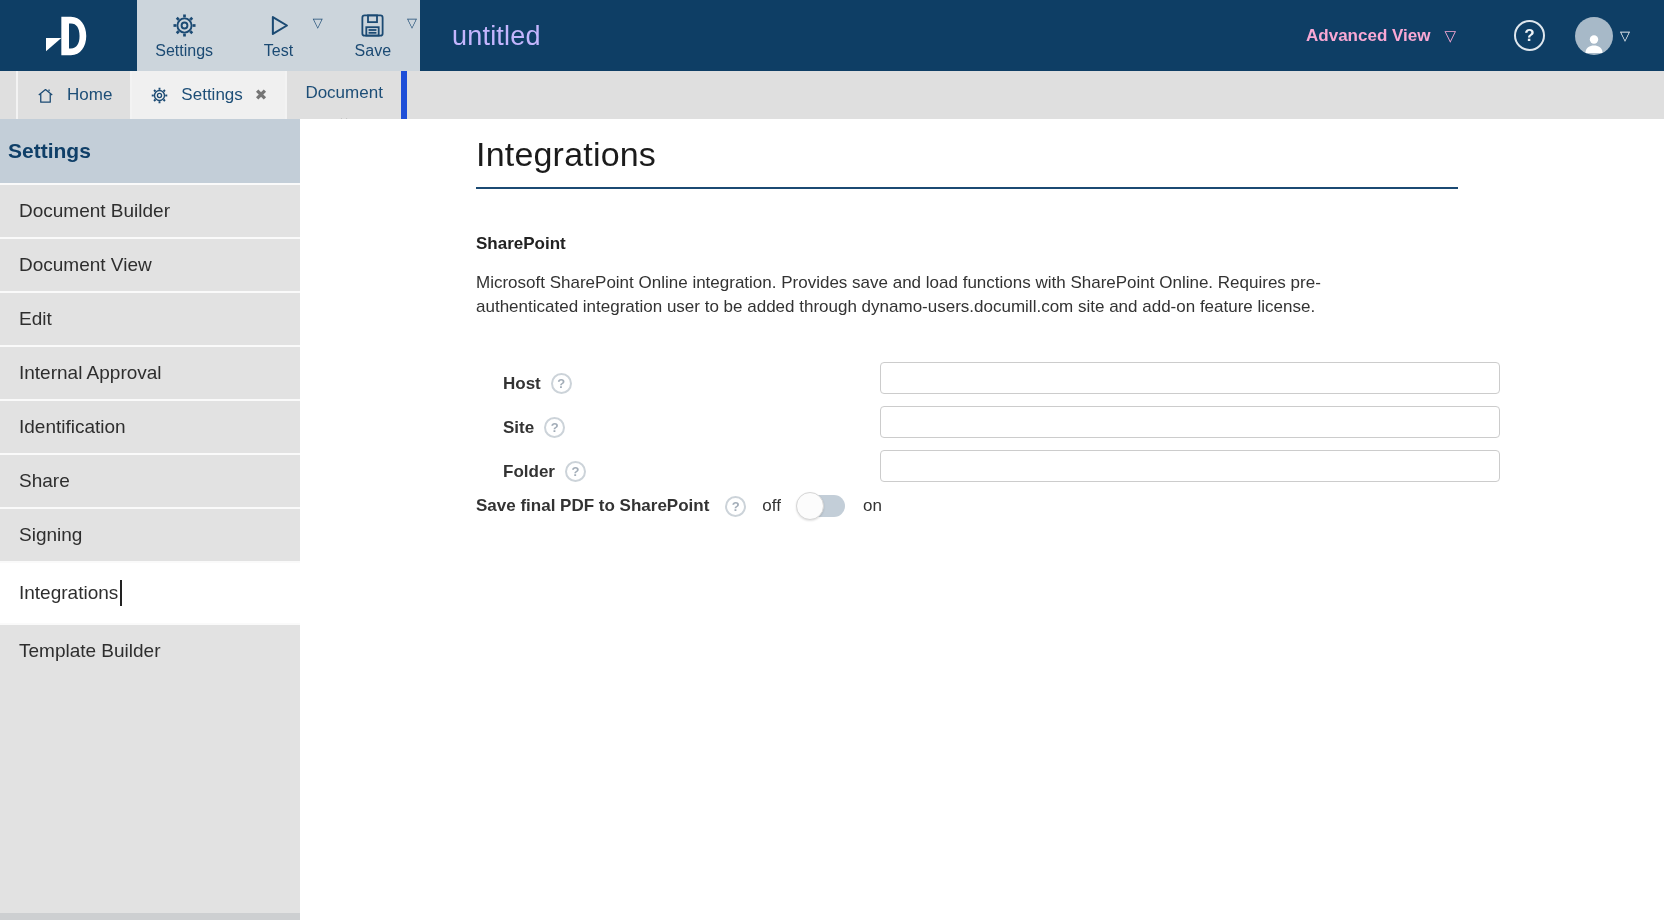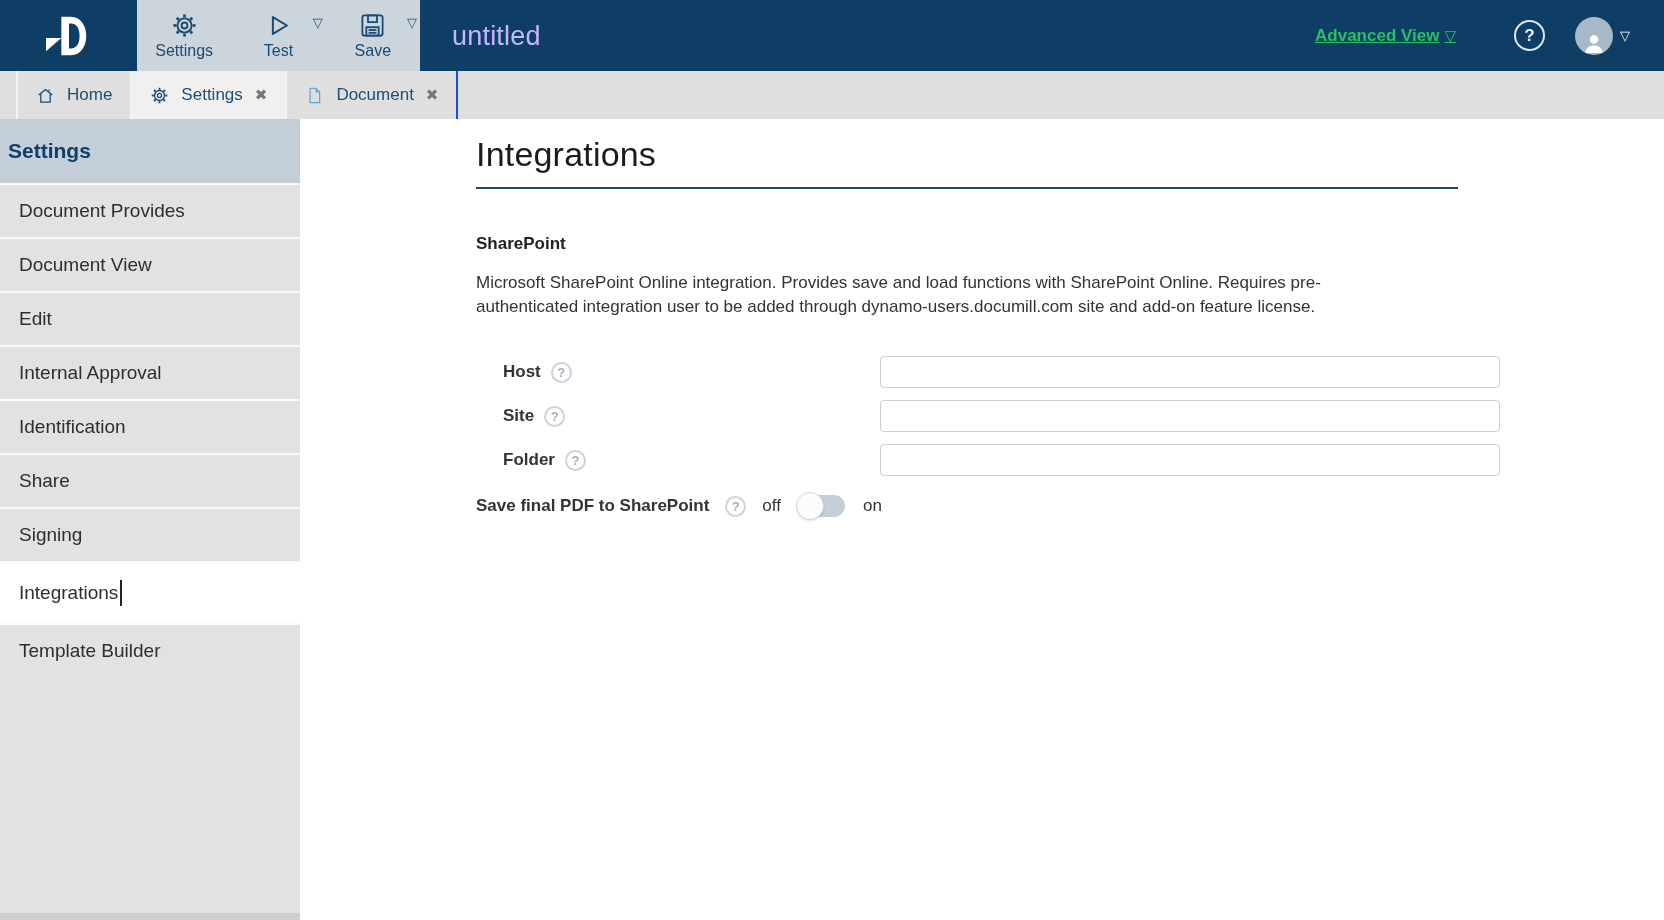--- a/index.html
+++ b/index.html
@@ -16,38 +16,38 @@
     background:#ccd5dc; display:flex; }
   .tool-btn { flex:1 1 0; position:relative; display:flex; flex-direction:column;
     align-items:center; justify-content:center; gap:3px; cursor:pointer; color:#1b4a73; }
   .tool-btn .t-icon { width:27px; height:27px; }
   .tool-btn .t-label { font-size:16px; color:#1b4a73; }
   .tool-caret { position:absolute; right:3px; top:15px; font-size:13px; color:#1b4a73; }
   .nav-title { position:absolute; left:452px; top:50%; transform:translateY(-50%);
     color:#c4b5fd; font-size:27px; letter-spacing:0.2px; }
   .nav-right { position:absolute; right:34px; top:0; height:71px;
     display:flex; align-items:center; gap:30px; }
-  .view-mode { display:flex; align-items:center; gap:5px; color:#22c55e; cursor:pointer; margin-right:28px;text-decoration:underline; }
+  .view-mode { display:flex; align-items:center; gap:14px; color:#f9a8d4; cursor:pointer; margin-right:28px; }
   .view-mode .vm-label { font-size:17px; font-weight:600; }
   .view-mode .vm-caret { font-size:15px; }
   .help-circle { width:31px; height:31px; border:2px solid #dfe7ee; border-radius:50%;
     color:#eef3f7; font-size:17px; font-weight:600; display:flex; align-items:center;
     justify-content:center; cursor:pointer; }
   .user-box { display:flex; align-items:center; gap:7px; cursor:pointer; }
   .avatar { width:38px; height:38px; border-radius:50%; background:#a7b9c8;
     display:flex; align-items:flex-end; justify-content:center; overflow:hidden; }
   .avatar svg { width:24px; height:24px; color:#ffffff; }
   .user-caret { color:#fff; font-size:13px; }
 
   
   .tabbar { position:absolute; top:71px; left:0; width:100%; height:48px;
     background:#dfdfdf; display:flex; align-items:stretch; padding-left:16px; }
   .tab { display:flex; align-items:center; gap:12px; padding:0 18px;
     border-left:2px solid #f3f3f3; cursor:pointer; }
-  .tab.last { border-right:2px solid #1d4ed8; }
+  .tab.last { border-right:6px solid #1d4ed8;flex-direction:column; }
   .tab.active { background:#f0f0f0; }
   .tab .tab-icon { width:19px; height:19px; color:#1b4a73; }
   .tab .tab-icon.doc { color:#6aa5cd; }
   .tab .tab-label { font-size:17px; color:#1d4e77; }
   .tab .tab-close { font-size:15px; font-weight:700; color:#757575; cursor:pointer; }
 
   
   .sidebar { position:absolute; top:119px; left:0; width:300px; bottom:0;
     background:#e2e2e2; }
   .sb-header { height:64px; background:#c3ced8; display:flex; align-items:center;
@@ -61,21 +61,21 @@
 
   
   .main { position:absolute; top:119px; left:300px; right:0; bottom:0; background:#fff;
     padding:16px 0 0 176px; color:#333; }
   .page-title { font-size:34px; font-weight:300; color:#1b1b1b; letter-spacing:0.2px;
     padding-bottom:13px; border-bottom:2px solid #1b4a73; width:982px; }
   .page-subtitle { margin-top:21px; font-size:17px; color:#333; }
   .section-title { margin-top:45px; font-size:17px; font-weight:700; color:#222; }
   .section-desc { margin-top:17px; font-size:17px; line-height:24px; color:#333; max-width:905px; }
   .form { margin-top:31px; }
-  .form-row { display:flex; align-items:center; height:44px;gap:42px; }
+  .form-row { display:flex; align-items:flex-end; height:44px;gap:42px; }
   .label-col { width:362px; padding-left:27px; display:flex; align-items:center; gap:10px; }
   .field-label { font-size:17px; font-weight:700; color:#333; }
   .help-badge { width:21px; height:21px; border:2px solid #ccd3d9; border-radius:50%;
     color:#a3adb8; font-size:13px; font-weight:700; display:inline-flex; flex:0 0 auto;
     align-items:center; justify-content:center; cursor:pointer; }
   .text-input { width:620px; height:32px; border:1px solid #ccc; border-radius:4px;
     background:#fff; font-size:16px; padding:0 8px; font-family:inherit; }
   .toggle-row { display:flex; align-items:center; height:44px; margin-top:2px; }
   .toggle-group { display:flex; align-items:center; gap:16px; }
   .onoff { font-size:17px; color:#333; }
@@ -213,21 +213,21 @@
       <svg class="tab-icon doc">
           <use href="#i-doc"></use>
         </svg>
       <span class="tab-label">Document</span>
       <span class="tab-close">✖</span>
     </div>
   </div>
 
   <div class="sidebar">
     <div class="sb-header">Settings</div>
-    <div class="sb-item">Document Provides</div>
+    <div class="sb-item">Document Builder</div>
     <div class="sb-item">Document View</div>
     <div class="sb-item">Edit</div>
     <div class="sb-item">Internal Approval</div>
     <div class="sb-item">Identification</div>
     <div class="sb-item">Share</div>
     <div class="sb-item">Signing</div>
     <div class="sb-item selected">
       <span>Integrations</span>
       <span class="caret-bar"></span>
     </div>

